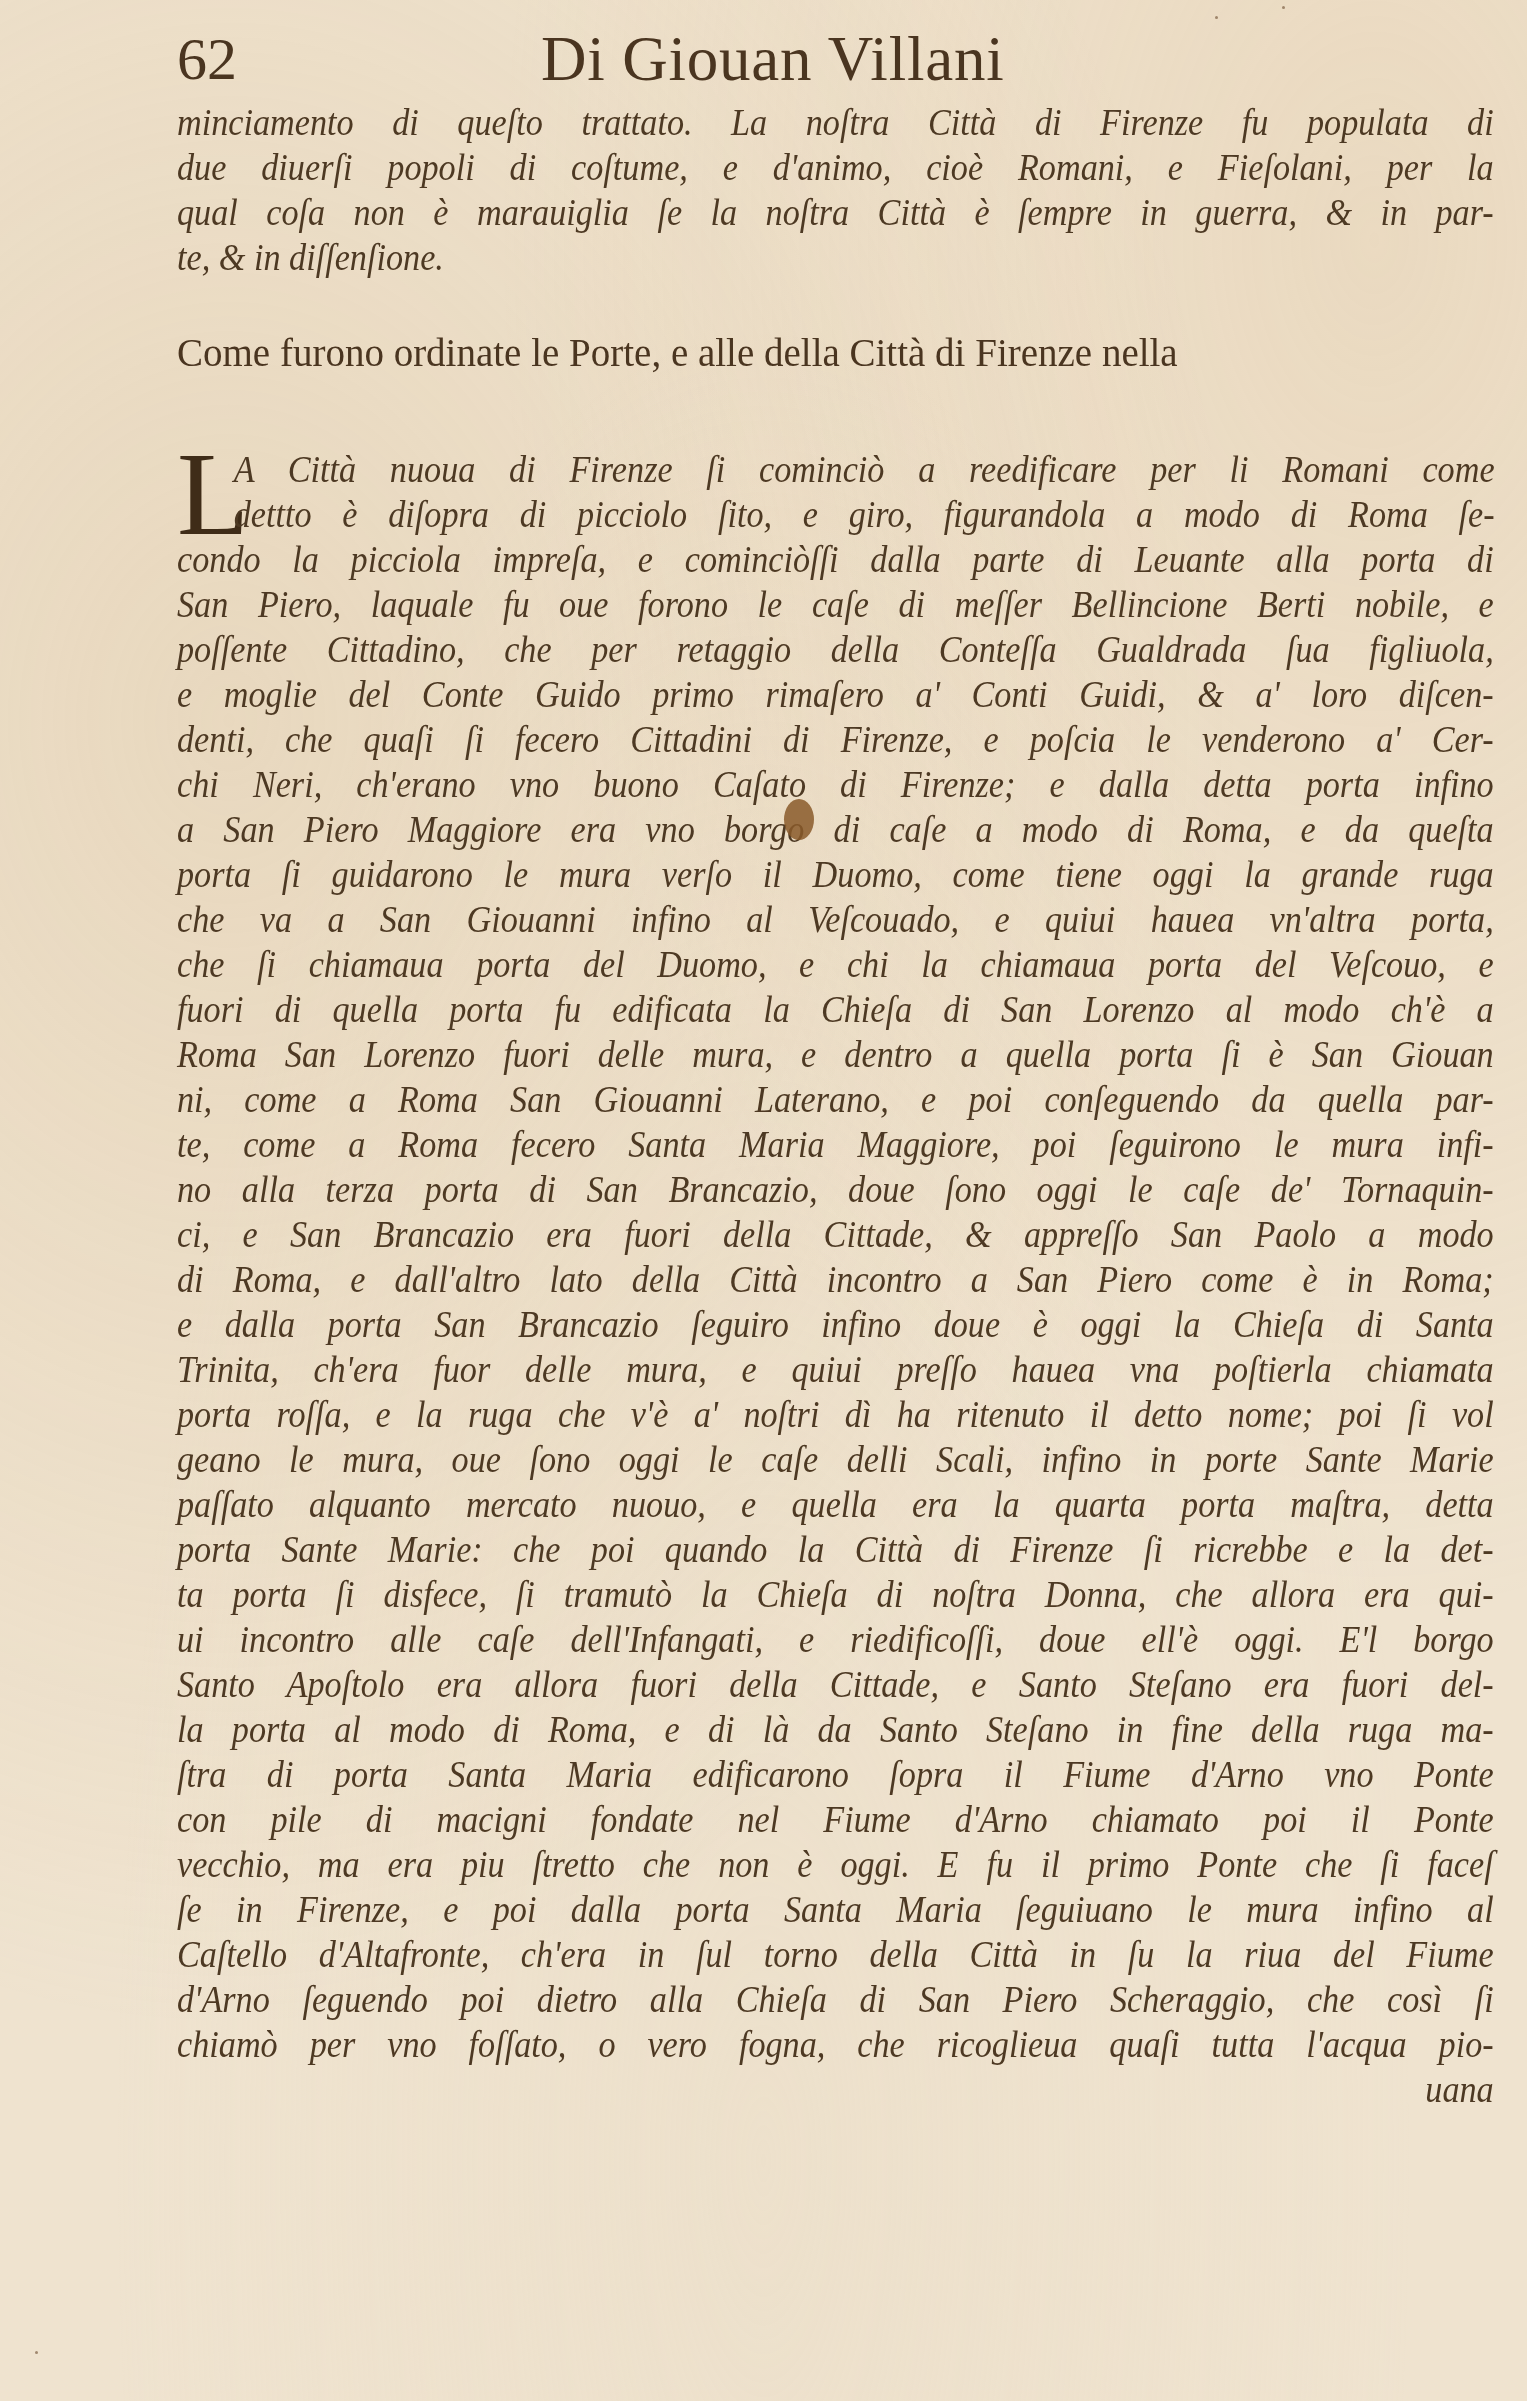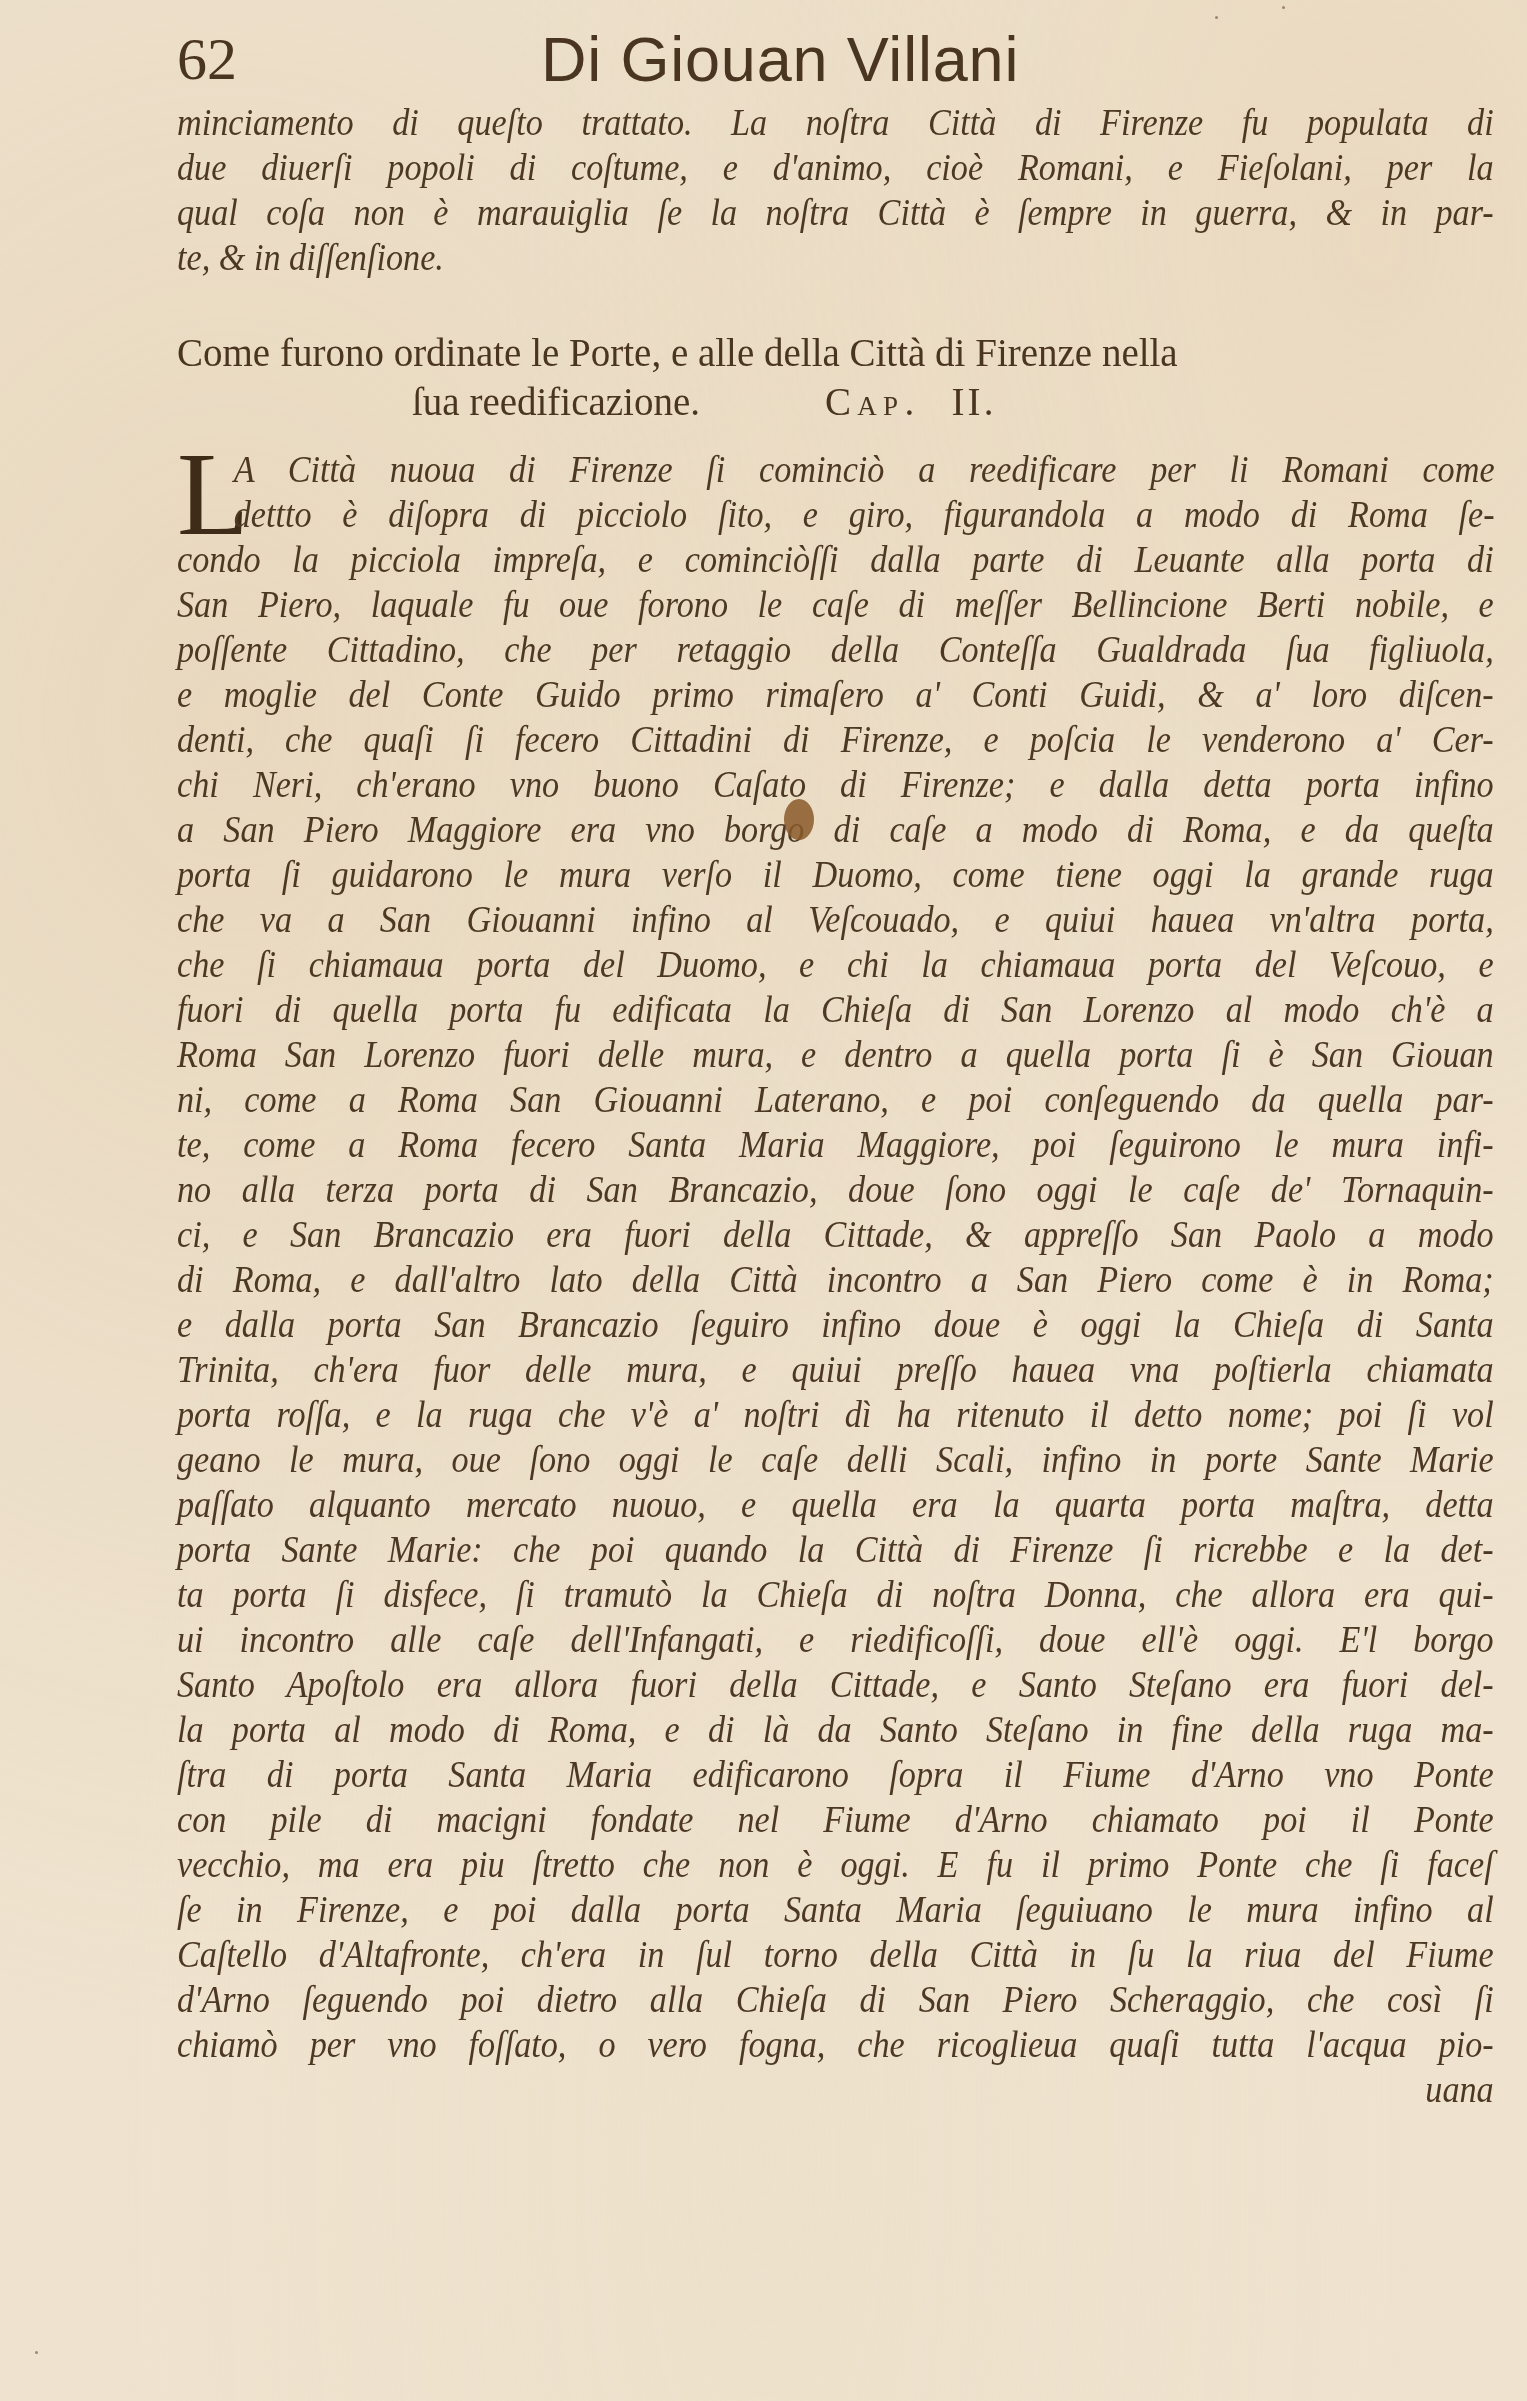--- a/index.html
+++ b/index.html
@@ -16,21 +16,21 @@
   }
   .page { position: absolute; left: 8px; top: 0; width: 1528px; height: 2401px; }
   .running-head { position: absolute; top: 23.5px; left: 169px; width: 1176px; height: 71px; }
   .folio {
     position: absolute; left: 0; top: 0;
     font-family: "Liberation Serif", serif; font-size: 60px; line-height: 71px;
     color: #4a3520;
   }
   .running-title {
     position: absolute; left: 364px; top: 0;
-    font-family: Liberation Sans, sans-serif; font-size: 63px; line-height: 71px;
+    font-family: Liberation Serif, serif; font-size: 63px; line-height: 71px;
     letter-spacing: 0.8px; color: #4a3520;
   }
   .body-text {
     position: absolute; left: 169px; width: 1317px;
     font-family: "Liberation Serif", serif; font-style: italic;
     font-size: 38px; color: #4d3923;
     transform: scaleX(0.9); transform-origin: left top;
   }
   .line { display: block; white-space: nowrap; height: 45px; line-height: 45px; text-align: justify; text-align-last: justify; width: 1463px; }
   .line.last { text-align-last: left; }
@@ -69,21 +69,20 @@
 
   <div class="body-text intro">
     <span class="line">minciamento di queſto trattato. La noſtra Città di Firenze fu populata di</span>
     <span class="line">due diuerſi popoli di coſtume, e d'animo, cioè Romani, e Fieſolani, per la</span>
     <span class="line">qual coſa non è marauiglia ſe la noſtra Città è ſempre in guerra, &amp; in par-</span>
     <span class="line last">te, &amp; in diſſenſione.</span>
   </div>
 
   <div class="chapter-heading">
     <span class="h-line1">Come furono ordinate le Porte, e alle della Città di Firenze nella</span>
-    <span class="h-line2"><span>ſua reedificazione.</span><span class="cap-label">Cap.</span><span class="cap-num">II.</span></span>
   </div>
 
   <div class="dropcap">L</div>
 
   <div class="body-text chapter-body">
     <span class="line indent">A Città nuoua di Firenze ſi cominciò a reedificare per li Romani come</span>
     <span class="line indent">dettto è diſopra di picciolo ſito, e giro, figurandola a modo di Roma ſe-</span>
     <span class="line">condo la picciola impreſa, e cominciòſſi dalla parte di Leuante alla porta di</span>
     <span class="line">San Piero, laquale fu oue forono le caſe di meſſer Bellincione Berti nobile, e</span>
     <span class="line">poſſente Cittadino, che per retaggio della Conteſſa Gualdrada ſua figliuola,</span>

